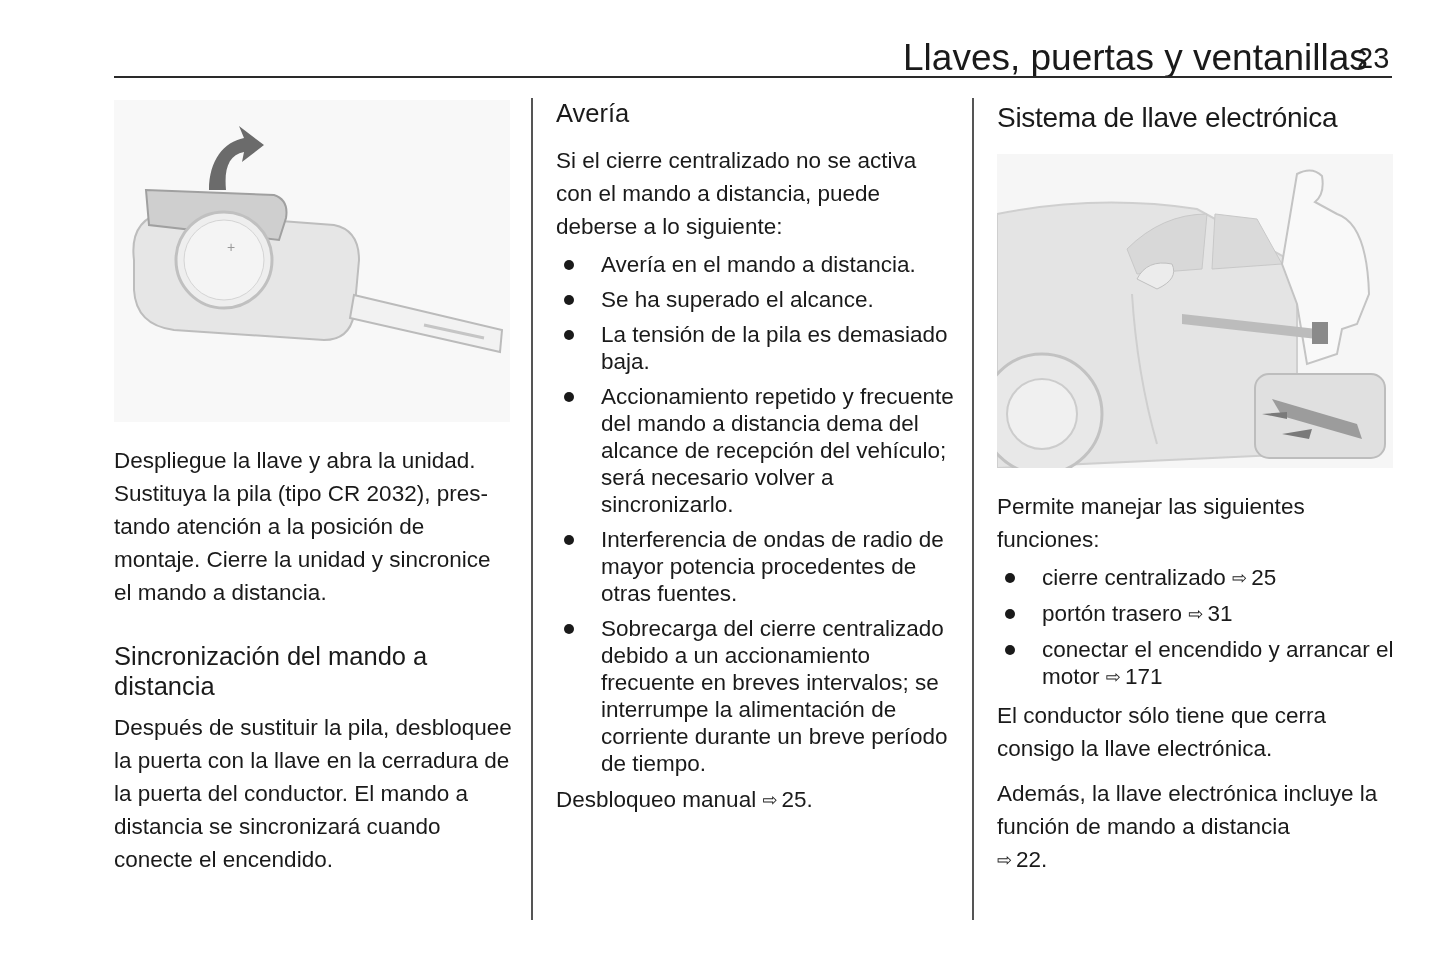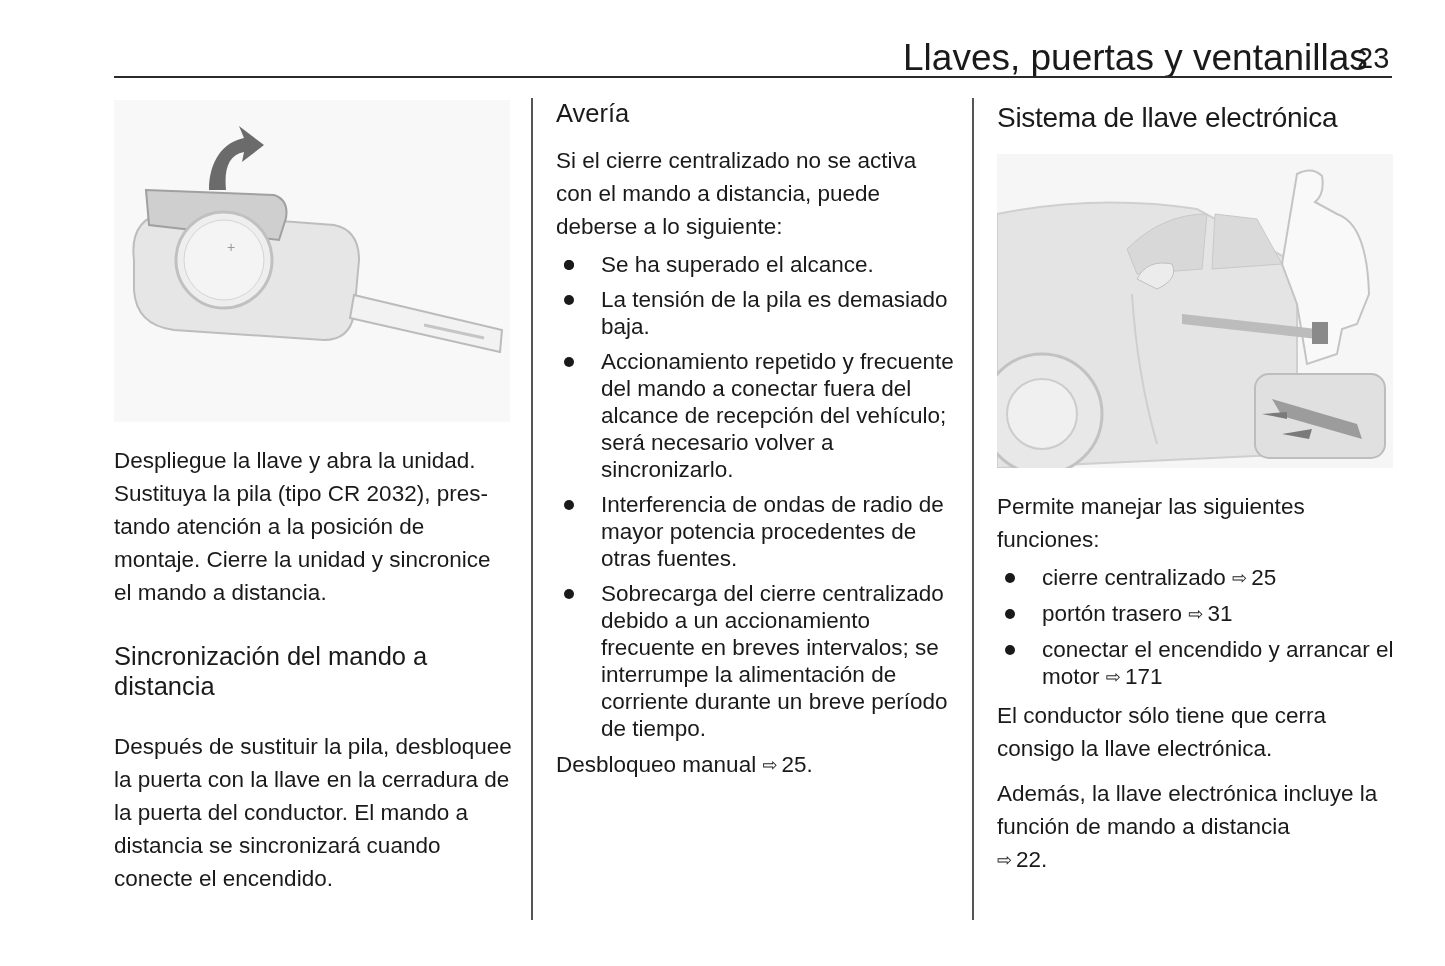--- a/index.html
+++ b/index.html
@@ -48,31 +48,31 @@
       <circle cx="110" cy="160" r="48" fill="#eeeeee" stroke="#c0c0c0" stroke-width="3"></circle>
       <circle cx="110" cy="160" r="40" fill="#f4f4f4" stroke="#d4d4d4" stroke-width="1"></circle>
       <text x="113" y="152" font-size="14" fill="#999" font-family="Liberation Sans, sans-serif">+</text>
 
       <path d="M240,195 L388,230 L386,252 L236,218 Z" fill="#f2f2f2" stroke="#bbbbbb" stroke-width="2"></path>
       <path d="M310,225 L370,238" stroke="#c5c5c5" stroke-width="3"></path>
     </svg>
   </div>
   <p style="margin-top:22px;">Despliegue la llave y abra la unidad. Sustituya la pila (tipo CR 2032), pres­tando atención a la posición de montaje. Cierre la unidad y sincronice el mando a distancia.</p>
   <h2 style="margin-top:32px;">Sincronización del mando a distancia</h2>
-  <p style="margin-top:29px;">Después de sustituir la pila, desblo­quee la puerta con la llave en la cerra­dura de la puerta del conductor. El mando a distancia se sincronizará cuando conecte el encendido.</p>
+  <p style="margin-top:10px;">Después de sustituir la pila, desblo­quee la puerta con la llave en la cerra­dura de la puerta del conductor. El mando a distancia se sincronizará cuando conecte el encendido.</p>
 </div>
 
 <div class="col col2">
   <h2>Avería</h2>
   <p style="margin-top:16px;">Si el cierre centralizado no se activa con el mando a distancia, puede deberse a lo siguiente:</p>
   <ul>
-    <li><span class="bullet"></span></li>
+    <li><span class="bullet"></span><span>Avería en el mando a distancia.</span></li>
     <li><span class="bullet"></span><span>Se ha superado el alcance.</span></li>
     <li><span class="bullet"></span><span>La tensión de la pila es dema­siado baja.</span></li>
-    <li><span class="bullet"></span><span>Accionamiento repetido y frecuente del mando a conectar fuera del alcance de recepción del vehículo; será necesario volver a sincronizarlo.</span></li>
+    <li><span class="bullet"></span><span>Accionamiento repetido y frecuente del mando a distancia dema del alcance de recepción del vehículo; será necesario volver a sincronizarlo.</span></li>
     <li><span class="bullet"></span><span>Interferencia de ondas de radio de mayor potencia procedentes de otras fuentes.</span></li>
     <li><span class="bullet"></span><span>Sobrecarga del cierre centrali­zado debido a un accionamiento frecuente en breves intervalos; se interrumpe la alimentación de corriente durante un breve período de tiempo.</span></li>
   </ul>
   <p style="margin-top:6px;">
     <span>Desbloqueo manual</span>
     <span class="ref-icon">⇨</span><span>25.</span>
   </p>
 </div>
 
 <div class="col col3">

